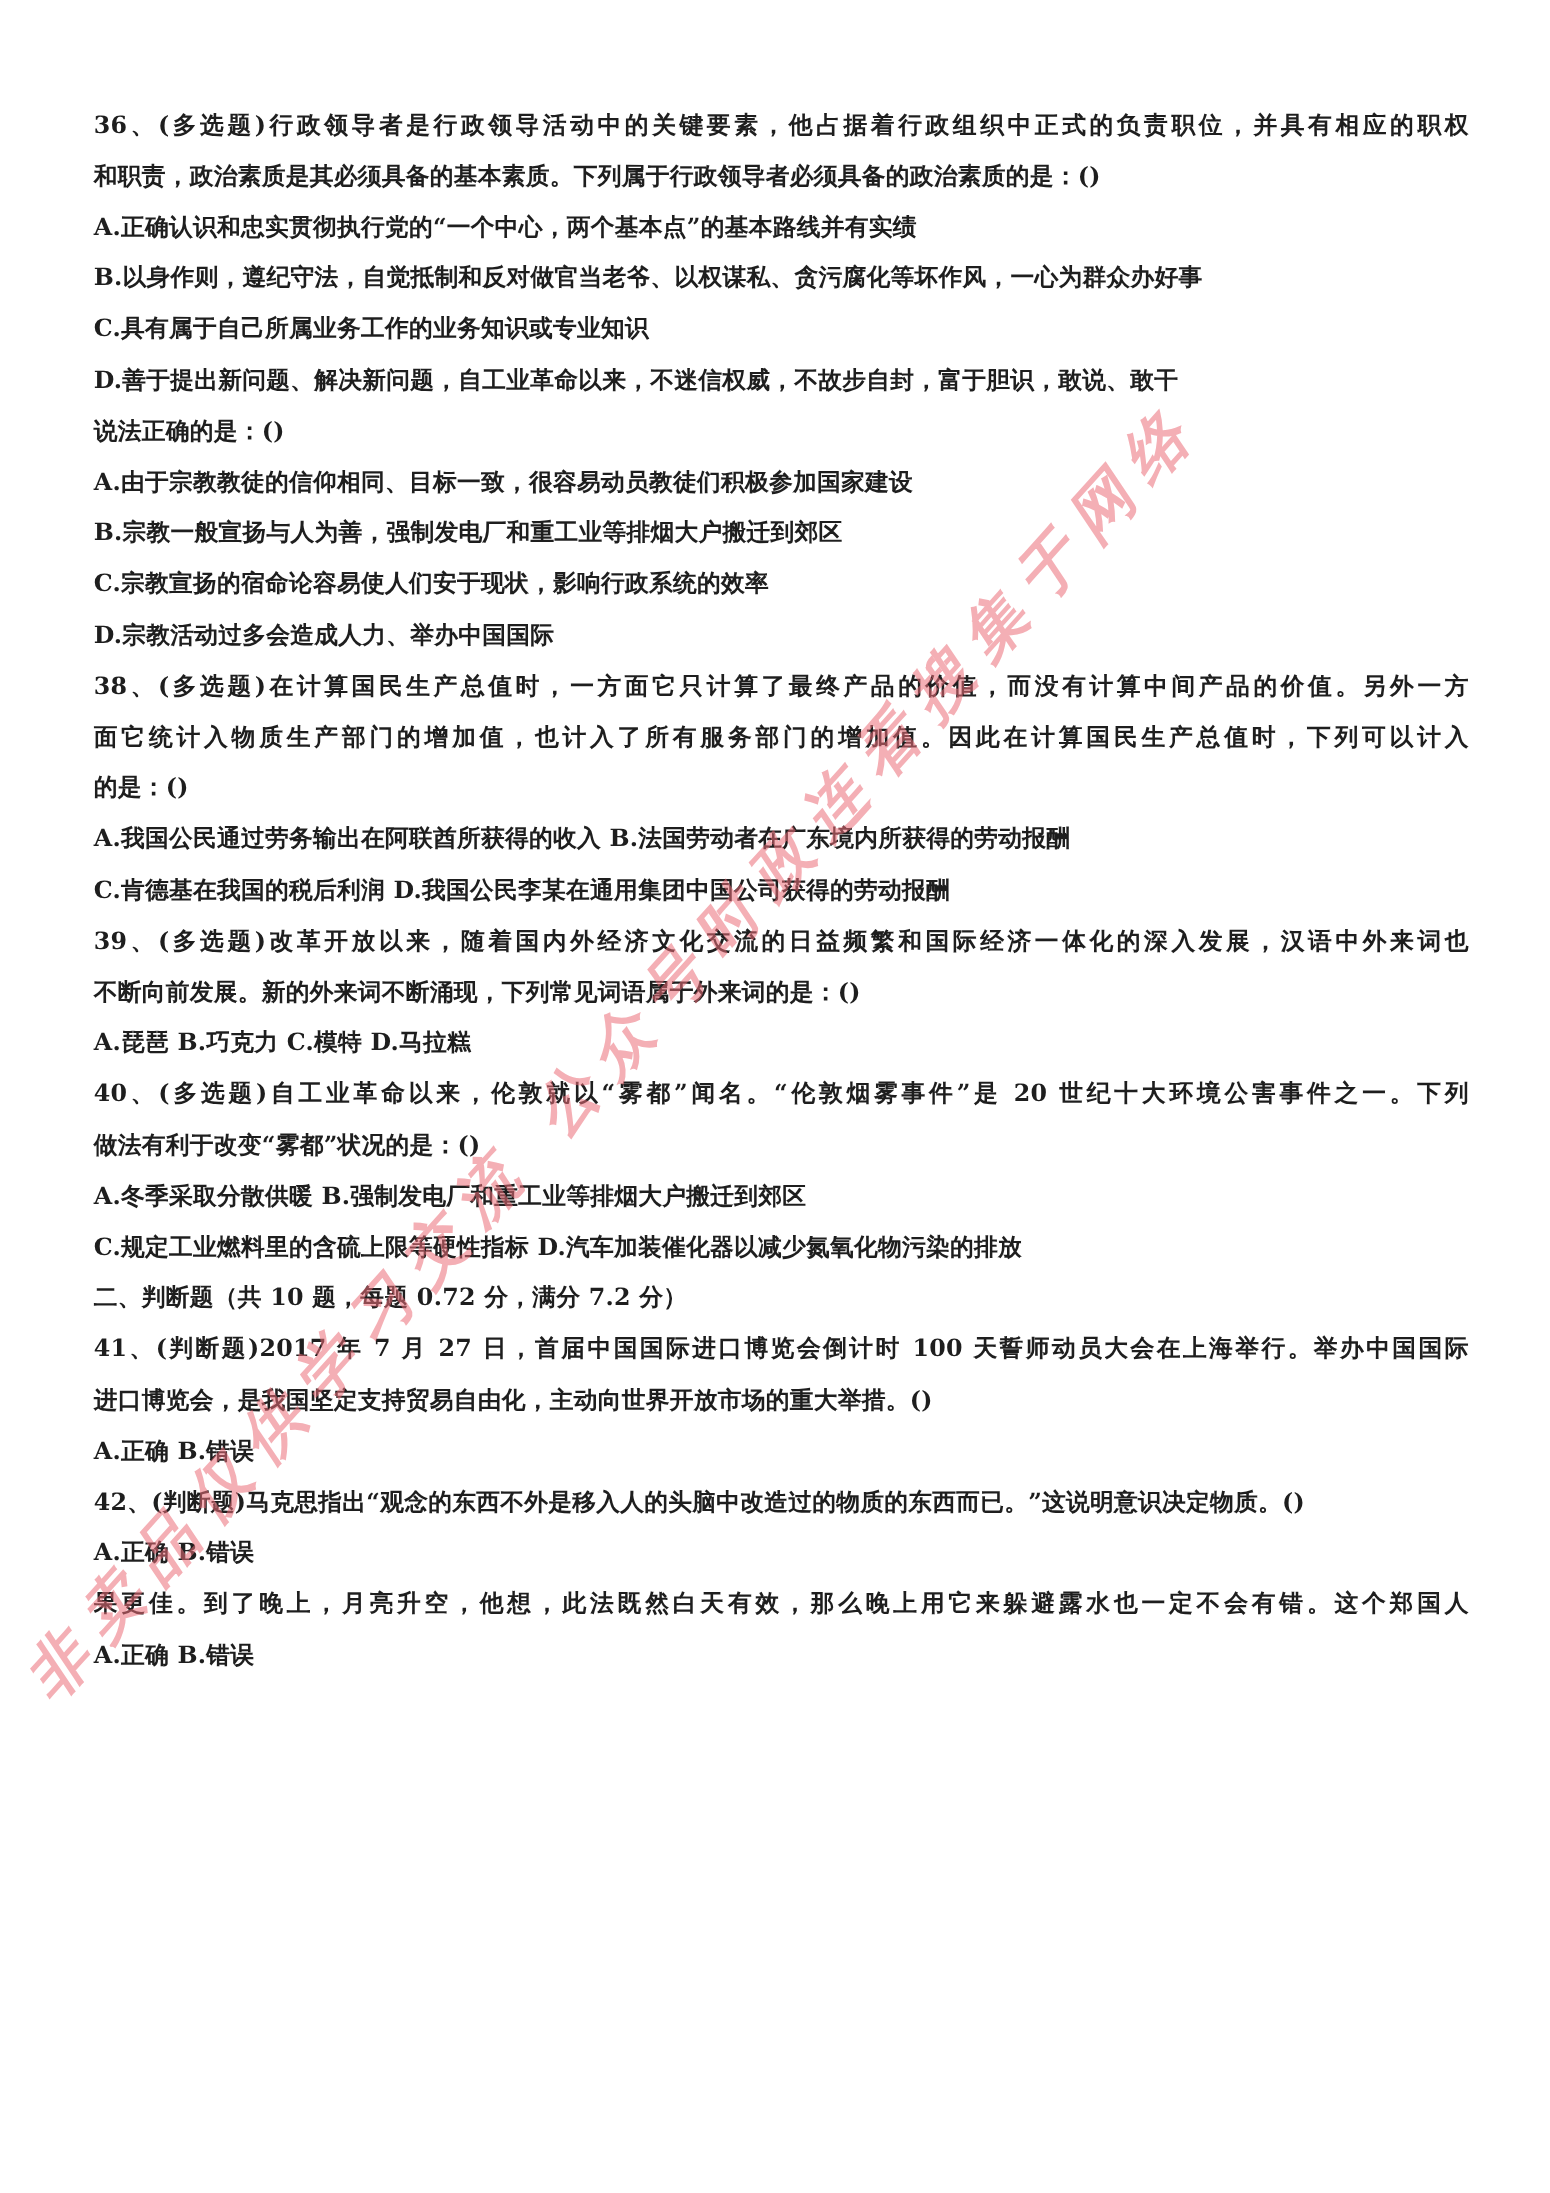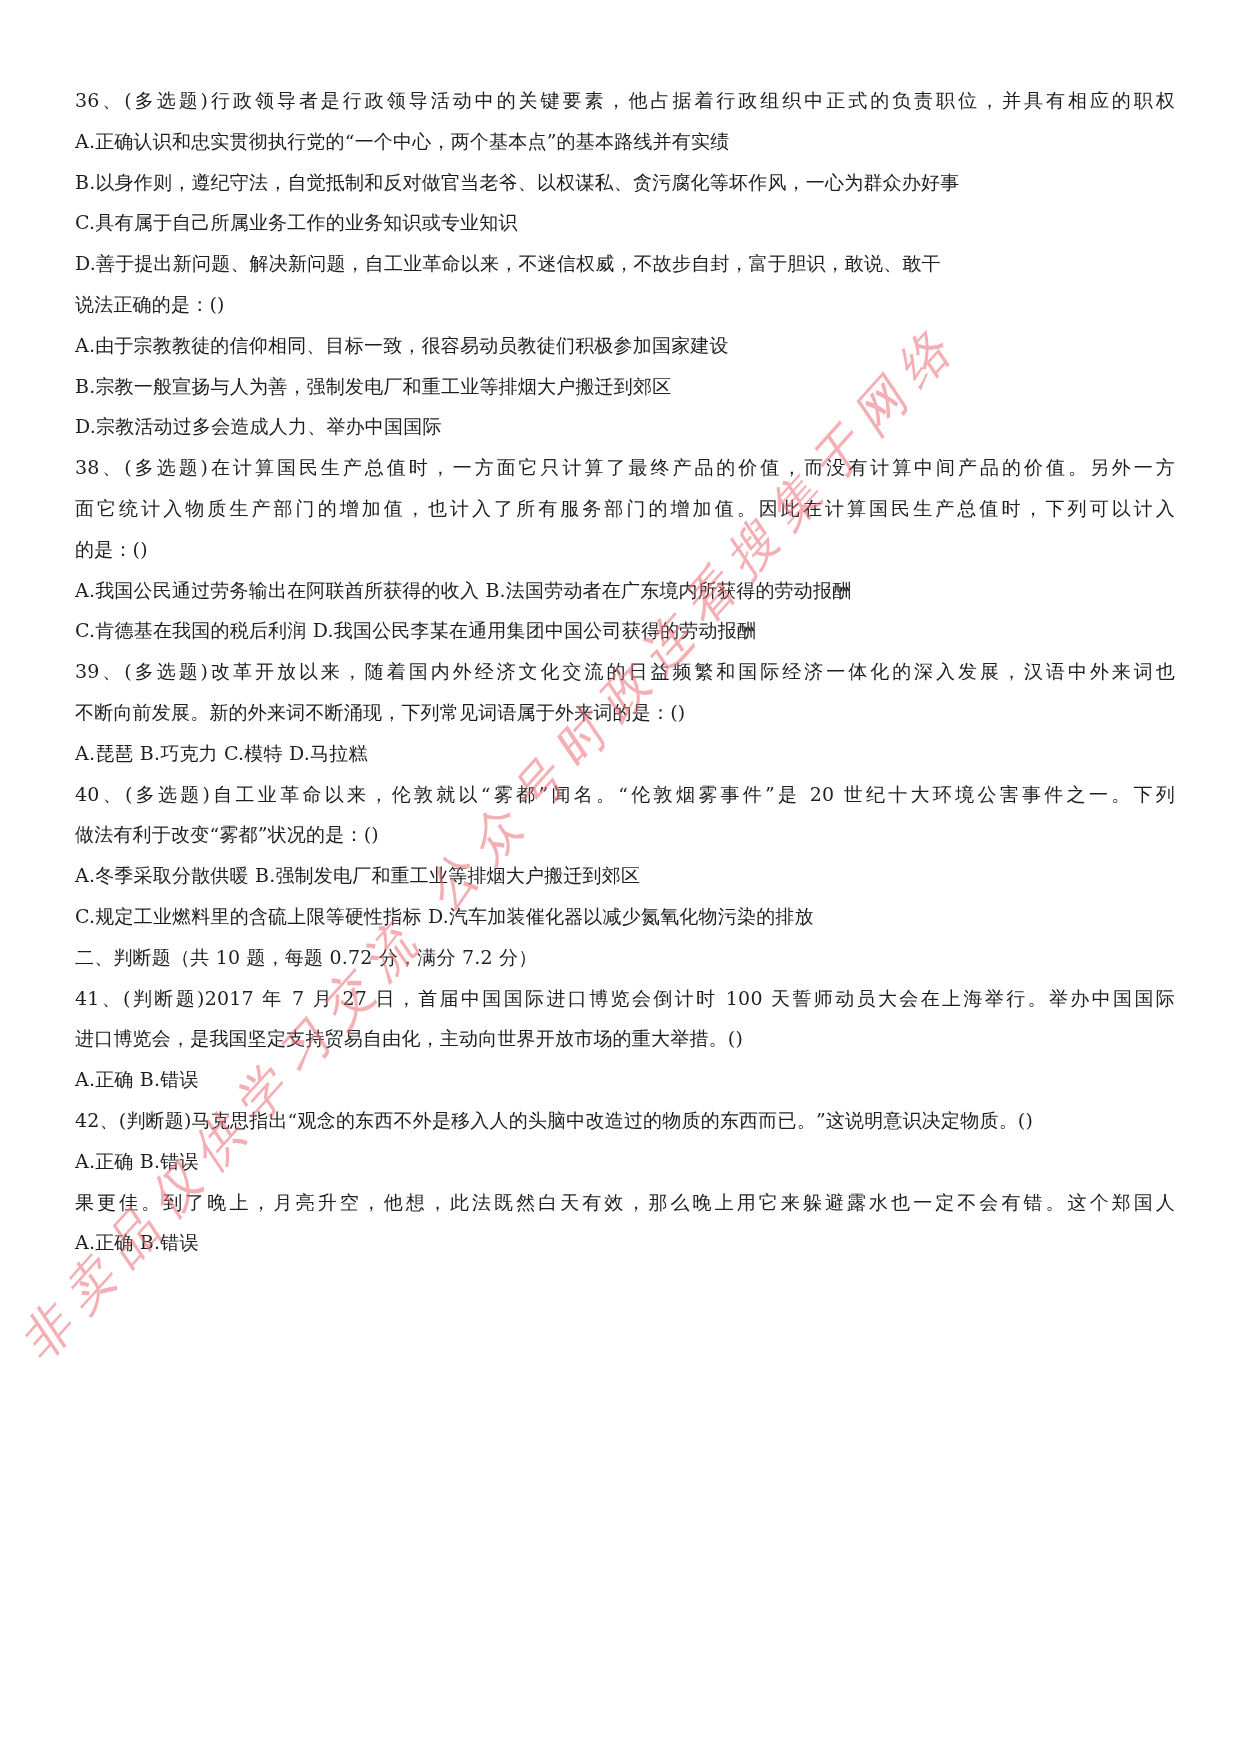--- a/index.html
+++ b/index.html
@@ -1,19 +1,20 @@
 <!DOCTYPE html>
 <html><head>
 <meta charset="utf-8">
 <style>
   html, body { margin: 0; padding: 0; background: #ffffff; }
   body { width: 1240px; height: 1754px; position: relative; overflow: hidden; }
   .page {
     position: absolute; left: 0; top: 0; width: 1240px; height: 1754px;
     background: #ffffff;
+    font-weight: bold;
   }
   .content {
     position: absolute; left: 75px; top: 80px; width: 1100px;
     font-family: "DejaVu Serif", "Liberation Serif", serif;
     font-size: 19px; color: #1e1e1e;
     line-height: 40.8px;
     letter-spacing: 0.2px;
   }
   .line { white-space: nowrap; height: 40.8px; }
   .line.justify { text-align: justify; text-align-last: justify; white-space: normal; overflow: hidden; }
@@ -34,27 +35,29 @@
     font-style: italic;
   }
 </style>
 </head>
 <body>
 
 <div class="page">
   <div class="content" id="content">
 
   <div class="line justify">36、(多选题)行政领导者是行政领导活动中的关键要素，他占据着行政组织中正式的负责职位，并具有相应的职权</div>
+      <div class="line">和职责，政治素质是其必须具备的基本素质。下列属于行政领导者必须具备的政治素质的是：()</div>
       <div class="line">A.正确认识和忠实贯彻执行党的“一个中心，两个基本点”的基本路线并有实绩</div>
       <div class="line">B.以身作则，遵纪守法，自觉抵制和反对做官当老爷、以权谋私、贪污腐化等坏作风，一心为群众办好事</div>
       <div class="line">C.具有属于自己所属业务工作的业务知识或专业知识</div>
       <div class="line">D.善于提出新问题、解决新问题，自工业革命以来，不迷信权威，不故步自封，富于胆识，敢说、敢干</div>
       <div class="line">说法正确的是：()</div>
       <div class="line">A.由于宗教教徒的信仰相同、目标一致，很容易动员教徒们积极参加国家建设</div>
       <div class="line">B.宗教一般宣扬与人为善，强制发电厂和重工业等排烟大户搬迁到郊区</div>
+      <div class="line">C.宗教宣扬的宿命论容易使人们安于现状，影响行政系统的效率</div>
       <div class="line">D.宗教活动过多会造成人力、举办中国国际</div>
       <div class="line justify">38、(多选题)在计算国民生产总值时，一方面它只计算了最终产品的价值，而没有计算中间产品的价值。另外一方</div>
       <div class="line justify">面它统计入物质生产部门的增加值，也计入了所有服务部门的增加值。因此在计算国民生产总值时，下列可以计入</div>
       <div class="line">的是：()</div>
       <div class="line">A.我国公民通过劳务输出在阿联酋所获得的收入 B.法国劳动者在广东境内所获得的劳动报酬</div>
       <div class="line">C.肯德基在我国的税后利润 D.我国公民李某在通用集团中国公司获得的劳动报酬</div>
       <div class="line justify">39、(多选题)改革开放以来，随着国内外经济文化交流的日益频繁和国际经济一体化的深入发展，汉语中外来词也</div>
       <div class="line">不断向前发展。新的外来词不断涌现，下列常见词语属于外来词的是：()</div>
       <div class="line">A.琵琶 B.巧克力 C.模特 D.马拉糕</div>
       <div class="line justify">40、(多选题)自工业革命以来，伦敦就以“雾都”闻名。“伦敦烟雾事件”是 20 世纪十大环境公害事件之一。下列</div>

